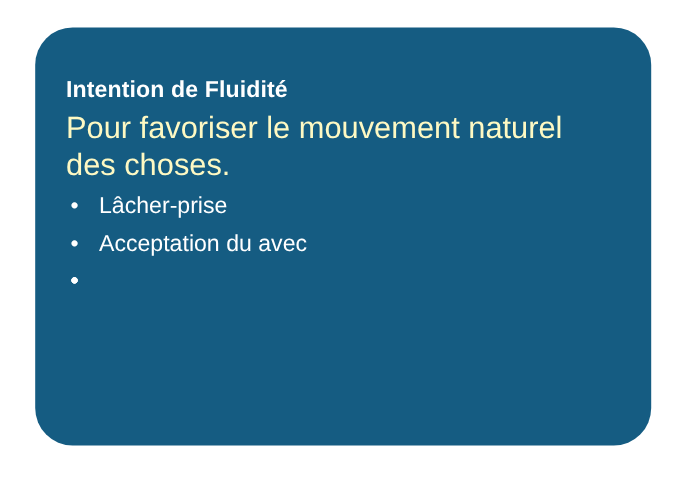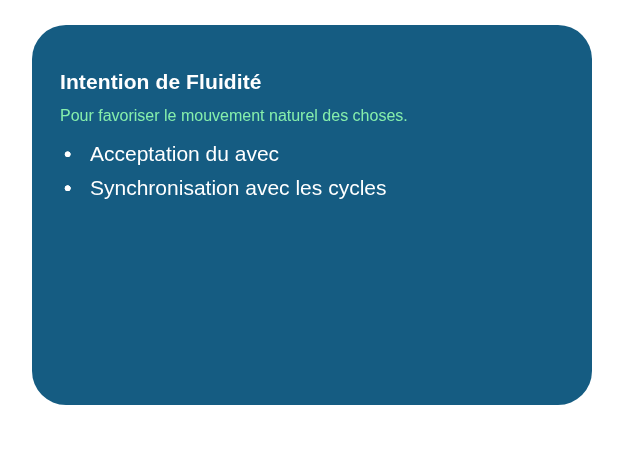--- a/index.html
+++ b/index.html
@@ -32,22 +32,22 @@
   }
   .card-title {
     color: #ffffff;
     font-size: 21px;
     font-weight: bold;
     line-height: 34px;
     margin: 0 0 0 0;
     letter-spacing: 0.1px;
   }
   .card-desc {
-    color: #86efac;
-    font-size: 16px;
+    color: #fef9c3;
+    font-size: 28px;
     font-weight: normal;
     line-height: 34px;
     margin: 0;
     max-width: 500px;
   }
   .bullet-list {
     list-style: none;
     margin: 4px 0 0 0;
     padding: 0;
   }
@@ -71,30 +71,30 @@
 </head>
 <body>
 
 <div class="canvas">
   <div class="card">
     <div class="card-title">Intention de Fluidité</div>
     <p class="card-desc">Pour favoriser le mouvement naturel des choses.</p>
     <ul class="bullet-list">
       <li class="bullet-item">
         <span class="bullet-dot">•</span>
+        <span>Lâcher-prise</span>
       </li>
       <li class="bullet-item">
         <span class="bullet-dot">•</span>
         <span>Acceptation du avec</span>
       </li>
       <li class="bullet-item">
         <span class="bullet-dot">•</span>
       </li>
       <li class="bullet-item">
         <span class="bullet-dot">•</span>
       </li>
       <li class="bullet-item">
         <span class="bullet-dot">•</span>
-        <span>Synchronisation avec les cycles</span>
       </li>
     </ul>
   </div>
 </div>
 
 </body></html>

